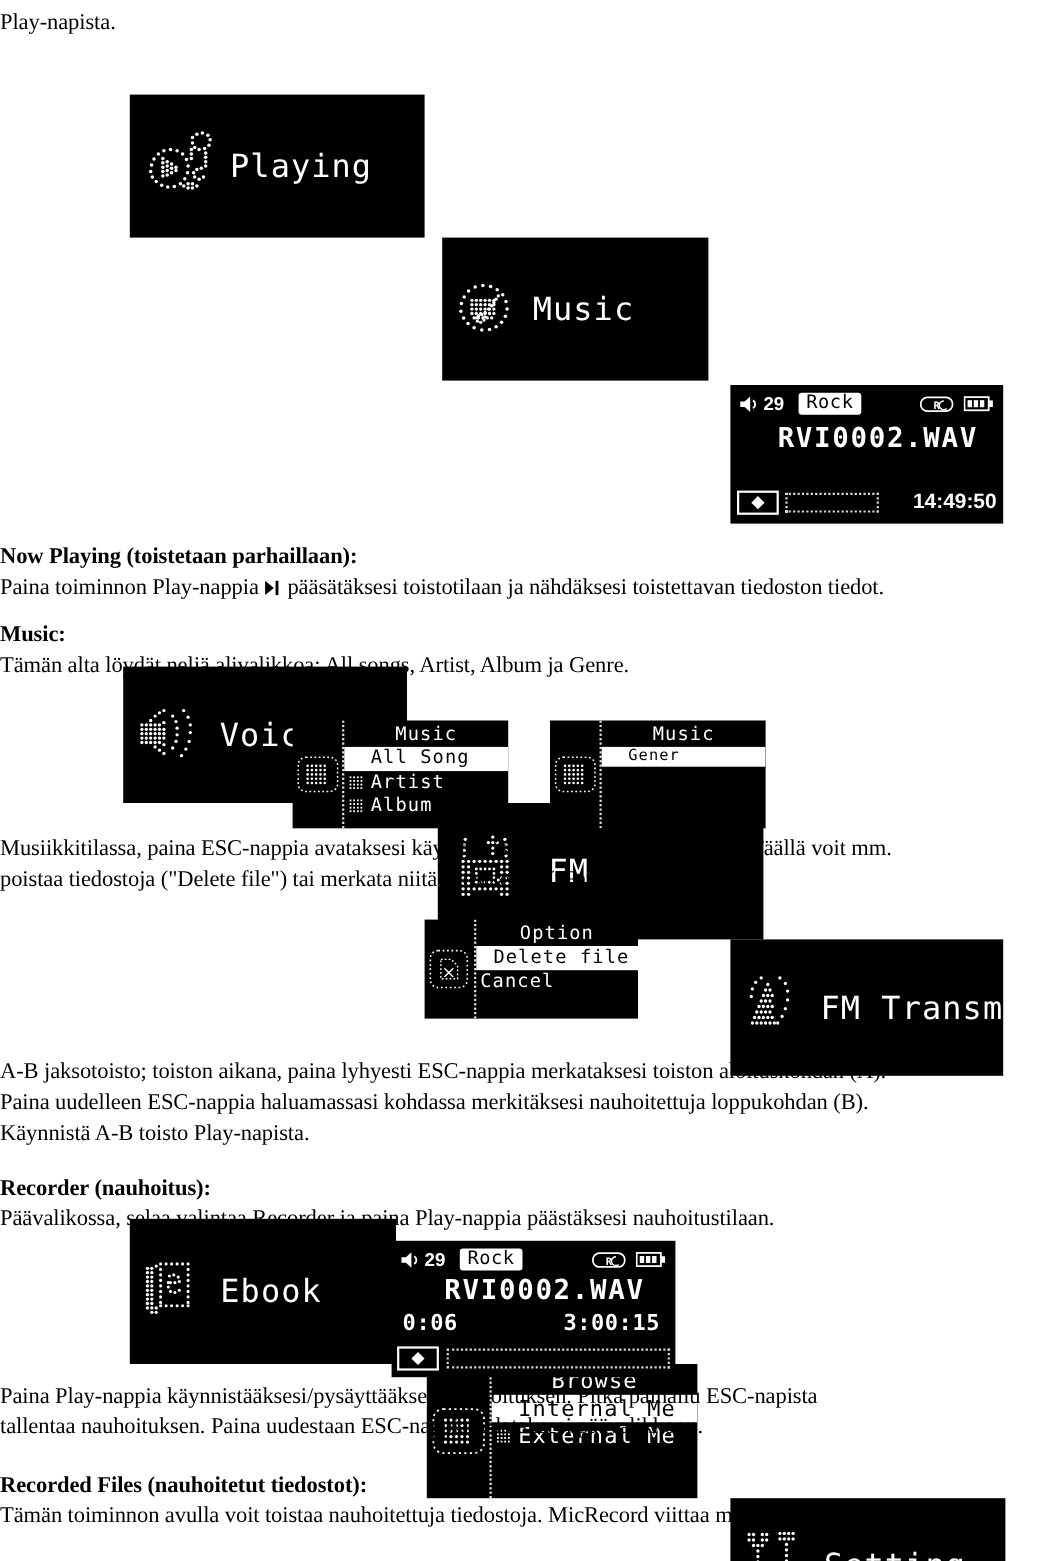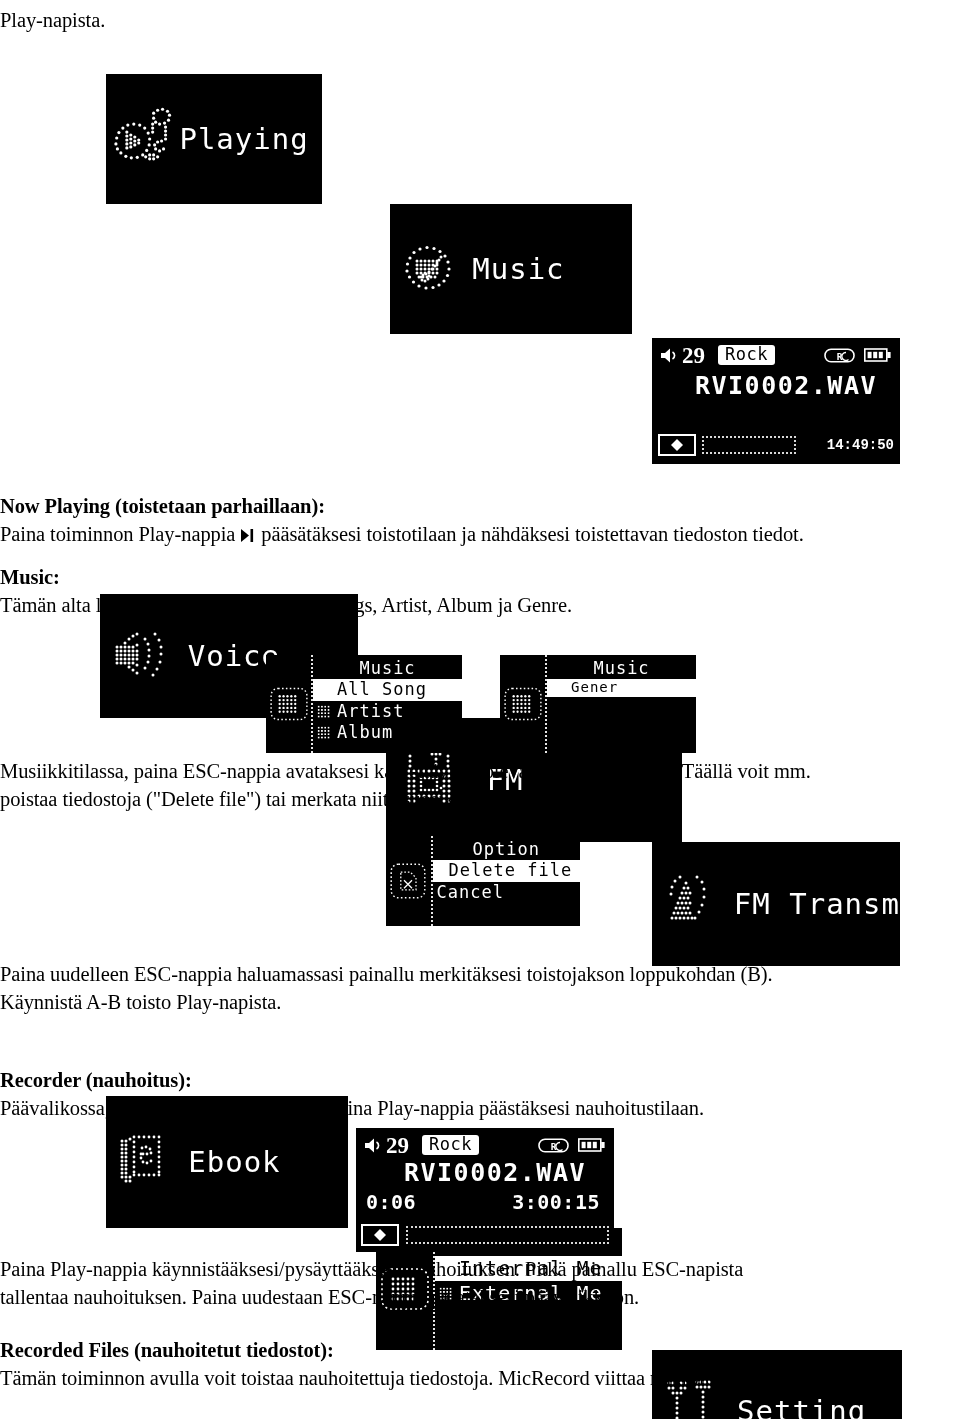--- a/index.html
+++ b/index.html
@@ -13,21 +13,21 @@
     position: relative;
     font-family: "Liberation Serif", serif;
     color: #000000;
     overflow: hidden;
   }
 
   .page {
     position: relative;
     width: 960px;
     height: 1419px;
-    padding: 0;
+    padding: 12px;
     box-sizing: border-box;
   }
 
   
   .txt {
     font-family: "Liberation Serif", serif;
     font-size: 20.5px;
     line-height: 28px;
     color: #000;
     letter-spacing: -0.1px;
@@ -61,21 +61,21 @@
     font-family: "DejaVu Sans Mono", monospace;
     font-size: 29px;
     letter-spacing: 1px;
     color: #fff;
     white-space: nowrap;
   }
 
   .dotsvg { display:block; }
 
   
-  #tile-playing   { left:106px; top:74px;  width:216px; height:130px; }
+  #tile-playing   { left:106px; top:74px;  width:268px; height:130px; }
   #tile-music     { left:390px; top:74px;  width:242px; height:130px; }
   #tile-nowplay   { left:652px; top:78px;  width:248px; height:126px; }
 
   #tile-voice     { left:100px; top:208px; width:258px; height:124px; }
   #tile-fm        { left:386px; top:208px; width:296px; height:124px; }
   #tile-fmtransm  { left:652px; top:208px; width:248px; height:124px; }
 
   #tile-ebook     { left:106px; top:338px; width:242px; height:132px; }
   #tile-browse    { left:376px; top:338px; width:246px; height:122px; }
   #tile-setting   { left:652px; top:338px; width:250px; height:122px; }
@@ -84,22 +84,22 @@
   .nowplay-status {
     position: absolute;
     left: 0; right: 0; top: 4px;
     height: 26px;
     display: flex;
     align-items: center;
     padding: 0 8px;
     box-sizing: border-box;
   }
   .vol-num {
-    font-family: Liberation Serif, serif;
-    font-size: 23px;
+    font-family: Liberation Sans, sans-serif;
+    font-size: 17px;
     margin-left: 2px;
     font-weight: bold;
     line-height: 1;
   }
   .eq-badge {
     background: #fff;
     color: #000;
     font-family: "DejaVu Sans Mono", monospace;
     font-size: 17px;
     padding: 1px 7px 2px 7px;
@@ -139,22 +139,22 @@
     box-sizing: border-box;
     flex: none;
   }
   .progress-track {
     flex: 1;
     height: 18px;
     border: 2px dotted #d8d8d8;
     box-sizing: border-box;
   }
   .time-readout {
-    font-family: Liberation Mono, monospace;
-    font-size: 14px;
+    font-family: Liberation Sans, sans-serif;
+    font-size: 19px;
     font-weight: bold;
     letter-spacing: 0px;
     color: #fff;
     flex: none;
     margin-left: 25px;
   }
 
   
   .rec-times {
     position: absolute;
@@ -982,21 +982,22 @@
           <span class="row-label" style="font-size:17px; padding-left:4px;margin-left:12px;">Delete file</span>
         </div>
         <div class="list-row" style="padding-left:0;">
           <span class="row-label" style="font-size:17px; padding-left:4px;">Cancel</span>
         </div>
       </div>
     </div>
   </div>
 
   <div class="block" style="left:0px; top:960px; width:960px;">
-    <div class="txt">Paina uudelleen ESC-nappia haluamassasi painallu merkitäksesi toistojakson loppukohdan (B).</div>
+    <div class="txt">A-B jaksotoisto; toiston aikana, paina lyhyesti ESC-nappia merkataksesi toiston aloituskohdan (A).</div>
+    <div class="txt">Paina uudelleen ESC-nappia haluamassasi kohdassa merkitäksesi nauhoitettuja loppukohdan (B).</div>
     <div class="txt">Käynnistä A-B toisto Play-napista.</div>
   </div>
 
   <div class="block" style="left:0px; top:1066px; width:960px;">
     <div class="txt bold">Recorder (nauhoitus):</div>
     <div class="txt">Päävalikossa, selaa valintaa Recorder ja paina Play-nappia päästäksesi nauhoitustilaan.</div>
   </div>
 
   <div class="lcd" style="position:absolute; left:356px; top:1128px; width:258px; height:124px;">
     <div class="nowplay-status">

